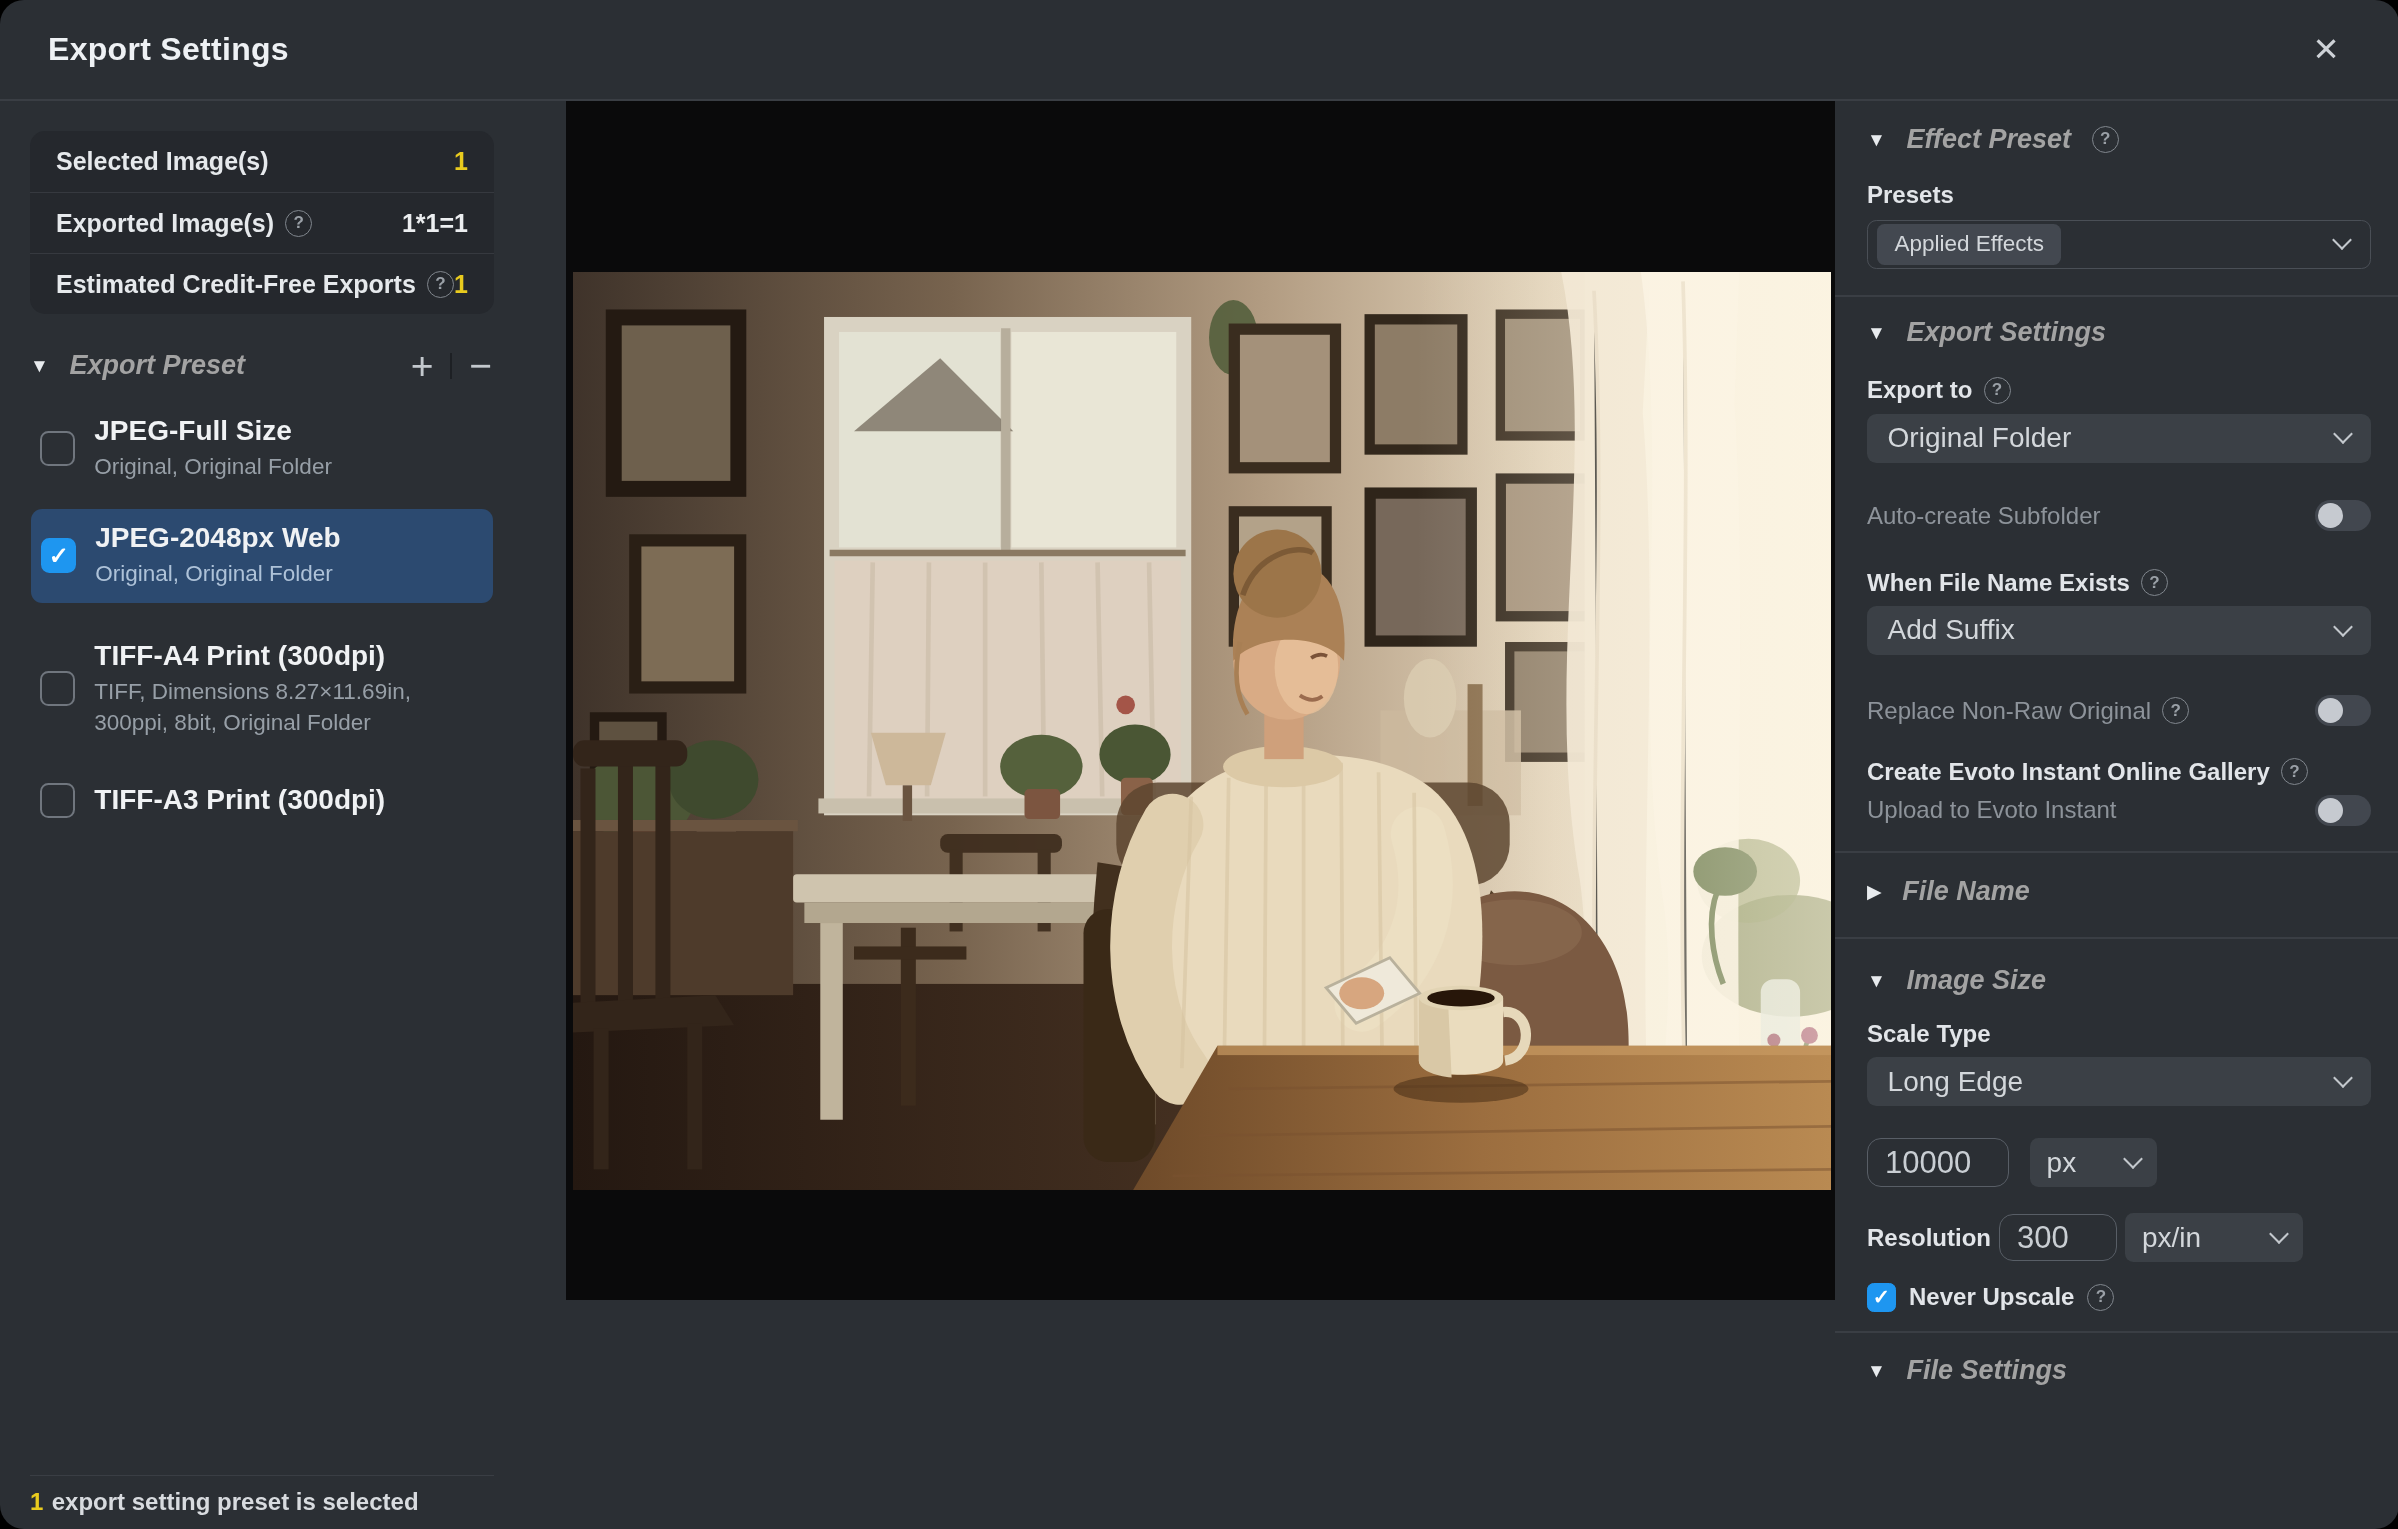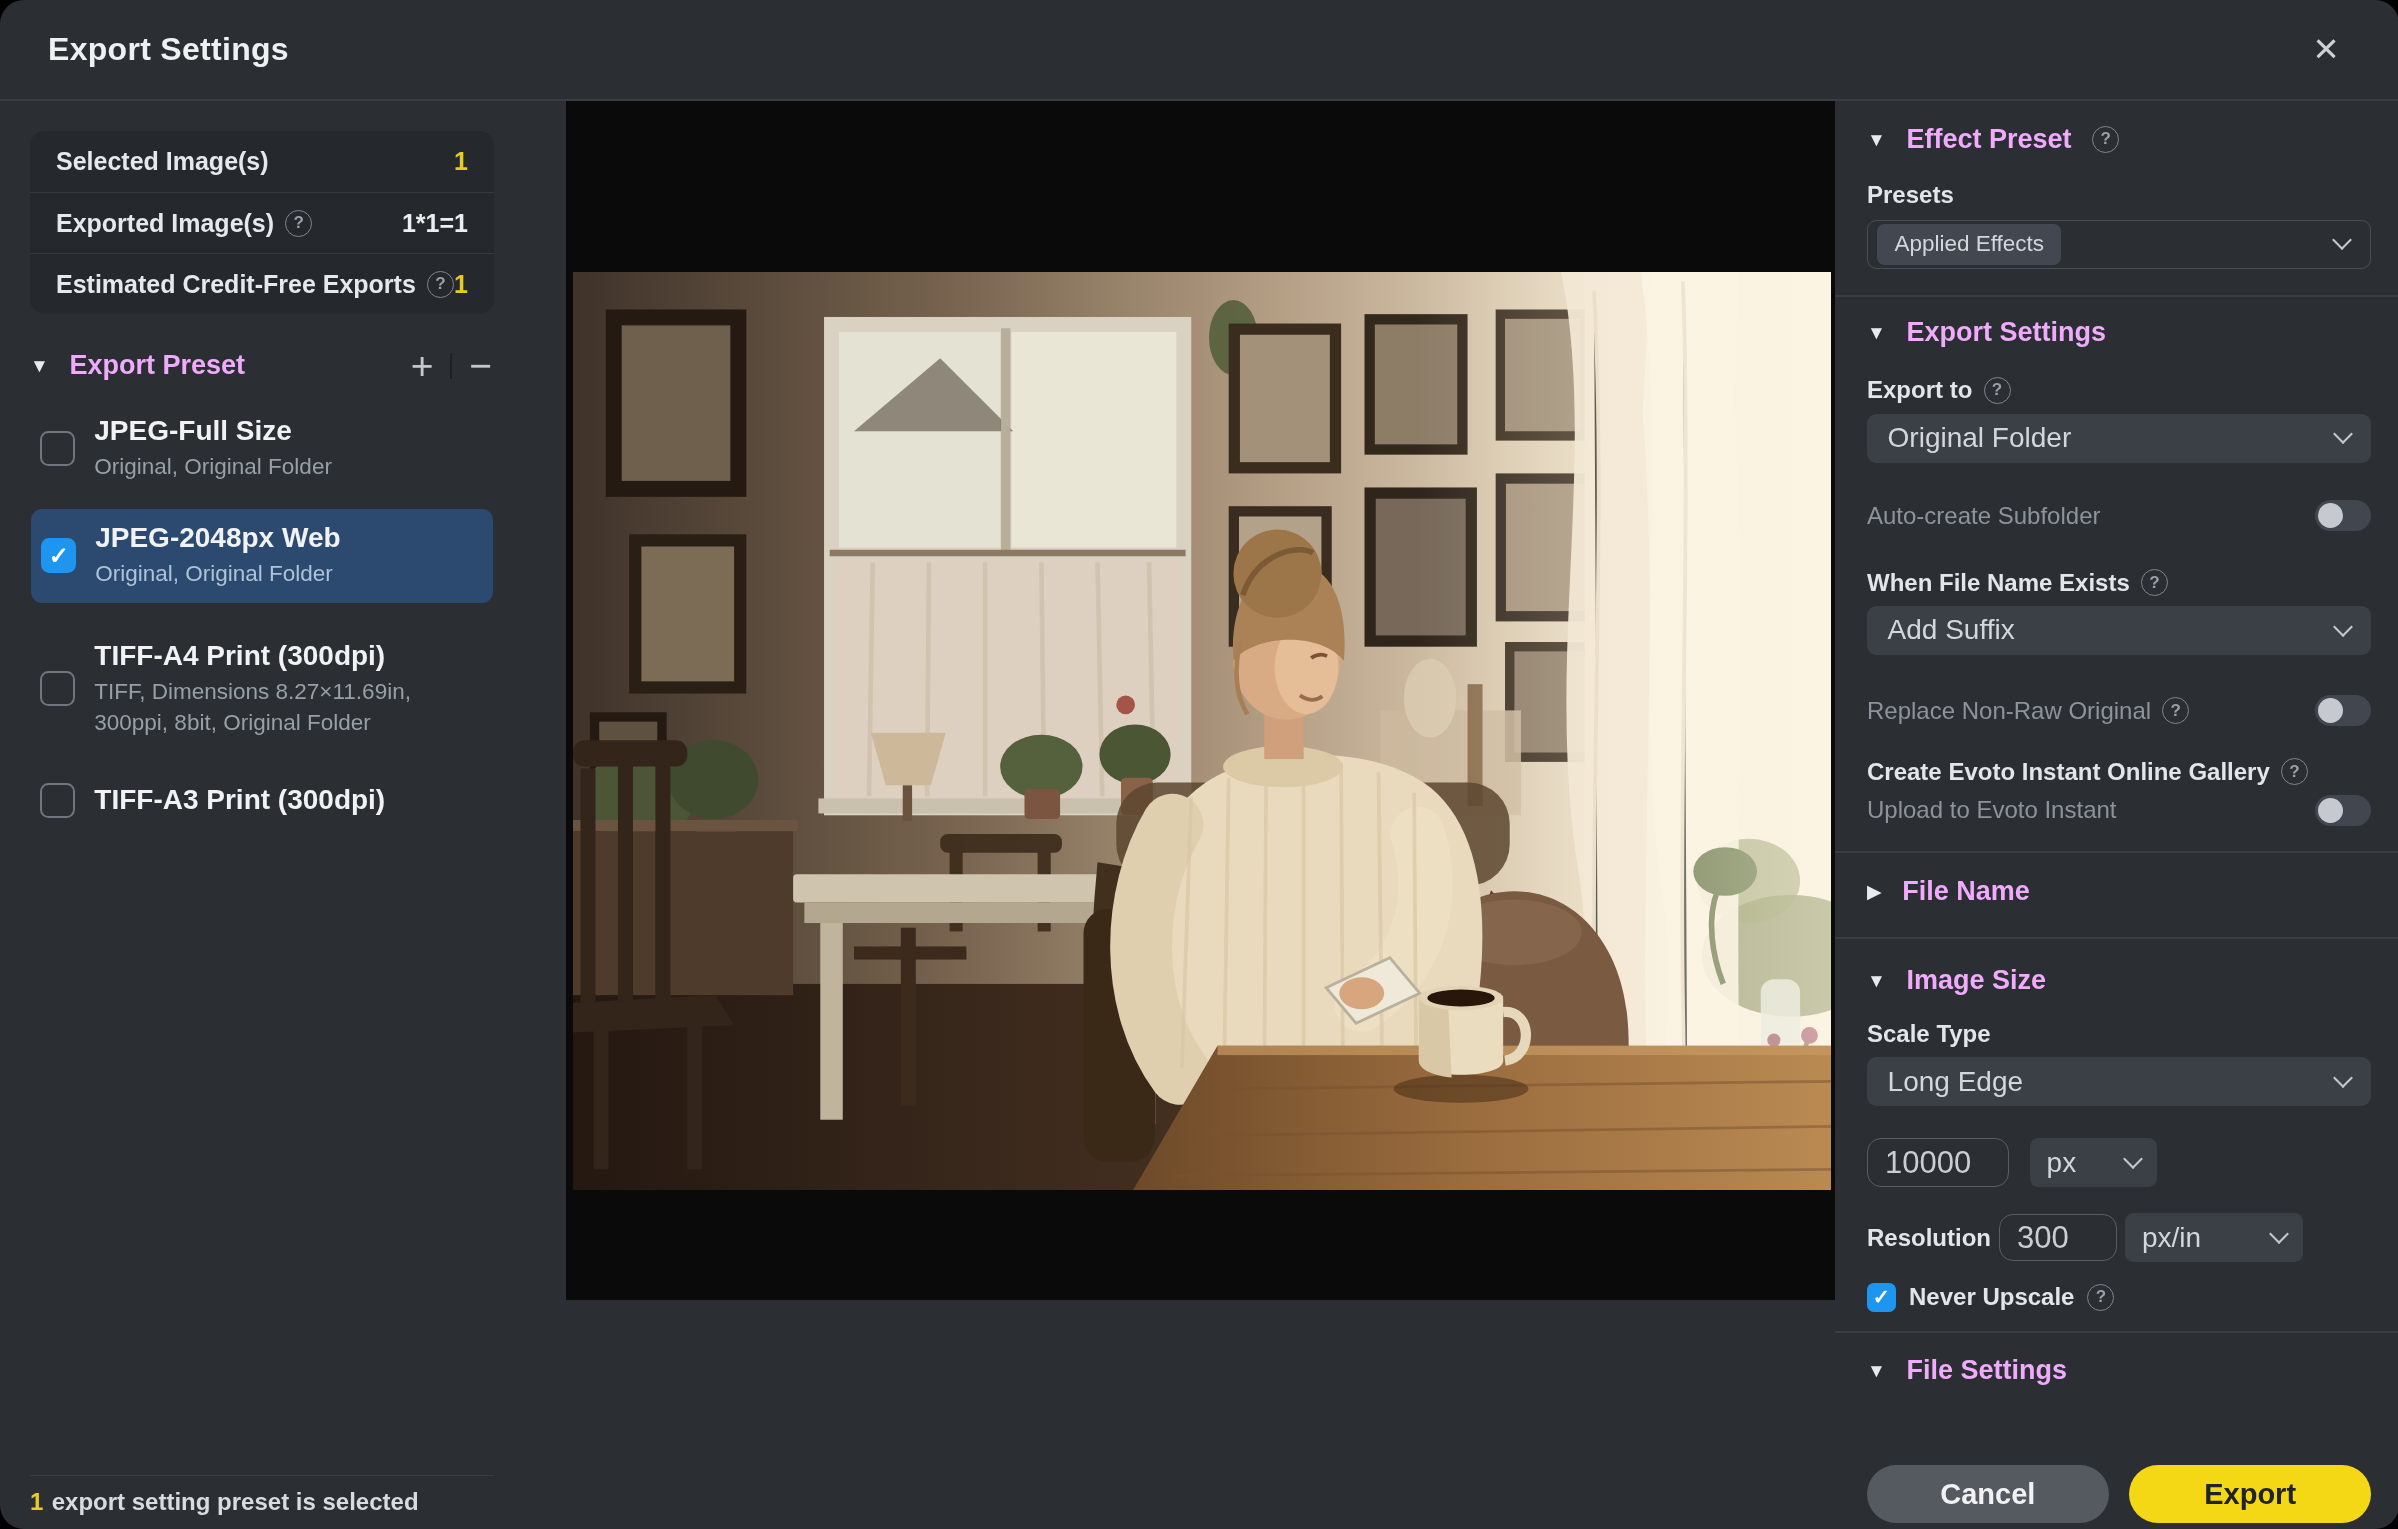--- a/index.html
+++ b/index.html
@@ -18,21 +18,21 @@
   .stats { margin-top:14px; background:#25282d; border-radius:15px; overflow:hidden; }
   .stat-row { height:61px; display:flex; align-items:center; justify-content:space-between; padding:0 26px; }
   .stat-row + .stat-row { border-top:1.9px solid #36393f; }
   .stat-left { display:flex; align-items:center; gap:11.2px; }
   .stat-label { font-size:25px; font-weight:600; color:#e6e9ec; }
   .stat-value { font-size:25px; font-weight:700; color:#ecEEf0; color:#eceef0; }
   .stat-value.yellow { color:#e9cb1e; }
 
   .sec-hdr { display:flex; align-items:center; gap:20.6px; cursor:pointer; }
   .caret { font-size:19px; color:#e8ebee; line-height:1; }
-  .sec-hdr-label { font-size:27px; font-weight:700; color:#f0abfc; }
+  .sec-hdr-label { font-size:27px; font-weight:700; color:#a3a3a3;font-style:italic; }
   .lp-sec-hdr { margin-top:36px; position:relative; }
   .pm-box { position:absolute; right:1.9px; top:-3.7px; display:flex; align-items:center; gap:17px; }
   .pm-btn { font-size:39px; color:#c3c8cd; line-height:1; cursor:pointer; font-weight:400; }
   .pm-sep { width:1.9px; height:26px; background:#1d2024; }
 
   .preset-list { margin-top:20.6px; }
   .preset-item { display:flex; align-items:center; gap:19px; padding:13px 0 13px 10.3px; border-radius:11.2px; margin-top:13px; cursor:pointer; }
   .preset-item.first { margin-top:0; }
   .preset-item.selected { background:#2c4a70; padding-left:10.3px; margin-left:0.9px; margin-right:0.9px; }
   .cb { flex:0 0 auto; width:35px; height:35px; border:2.8px solid #70767e; border-radius:8.4px; background:transparent;
@@ -482,21 +482,17 @@
         <span class="help">?</span>
       </div>
 
       <div class="rp-divider mt20"></div>
 
       <div class="sec-hdr mt24">
         <span class="caret">▼</span>
         <span class="sec-hdr-label">File Settings</span>
       </div>
 
-      <div class="btn-row">
-        <button class="btn gray">Cancel</button>
-        <button class="btn yellow">Export</button>
-      </div>
     </div>
 
   </div>
 </div>
 
 
 </body></html>

